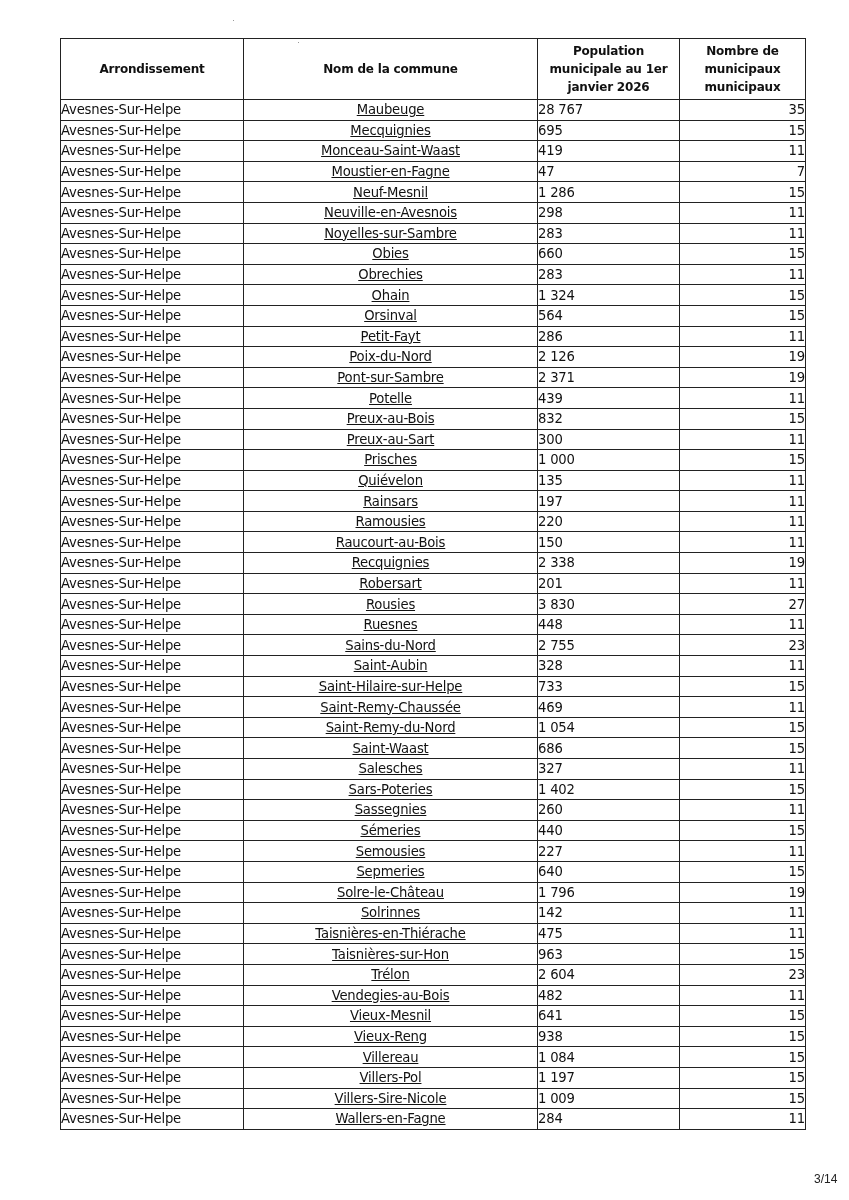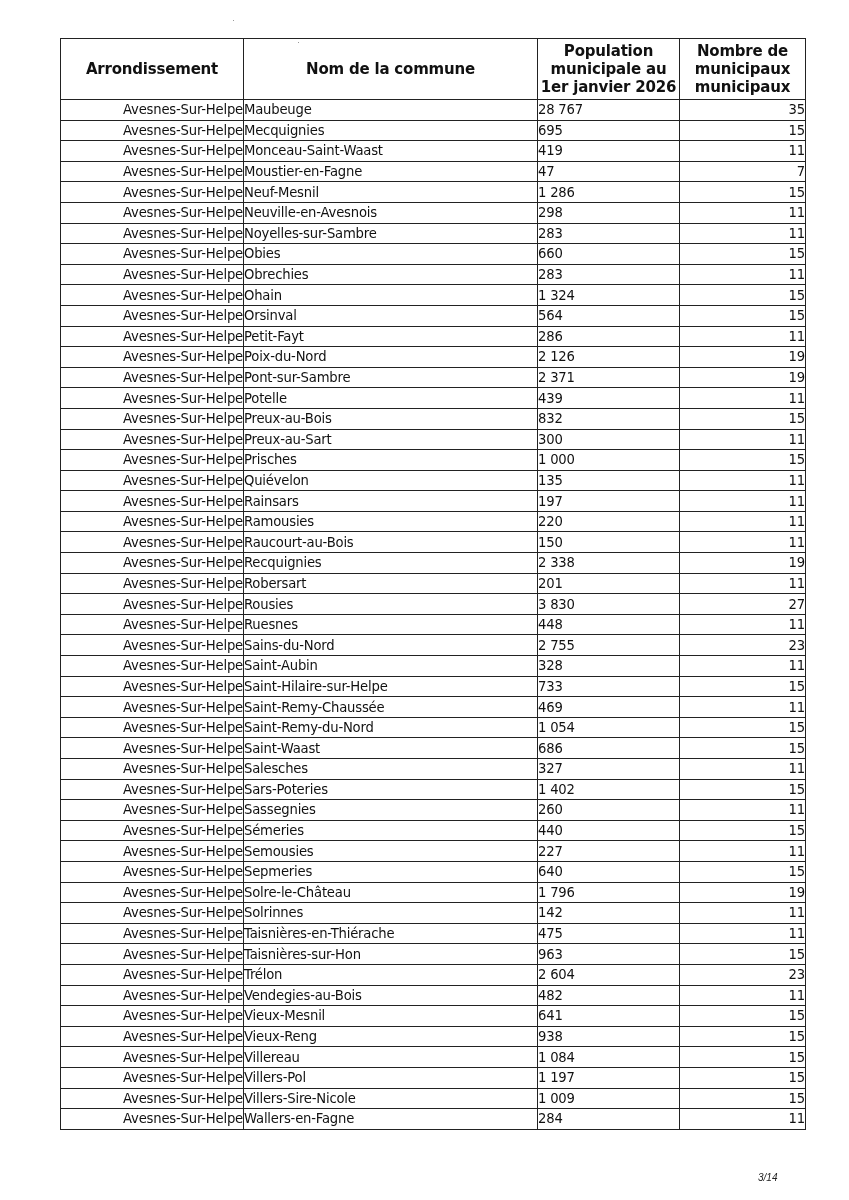--- a/index.html
+++ b/index.html
@@ -42,38 +42,37 @@
       overflow: hidden;
       white-space: nowrap;
     }
     table.communes thead th {
       height: 60px;
       font-weight: bold;
       text-align: center;
       vertical-align: middle;
       white-space: normal;
       line-height: 18px;
-      font-size: 15px;
+      font-size: 12px;
     }
     table.communes tbody td {
       height: 19.6px;
       line-height: 19px;
     }
-    td.arr { text-align: right; }
-    td.nom { text-align: left; padding-left: 2px; }
+    td.arr { text-align: left; }
+    td.nom { text-align: center; padding-left: 2px; text-decoration: underline; }
     td.pop { text-align: left; }
     td.cons { text-align: right; }
     .page-number {
       position: absolute;
-      left: 758px;
+      left: 814px;
       top: 1172px;
       font-family: "Liberation Sans", sans-serif;
-      font-size: 10px;
+      font-size: 12px;
       color: #222222;
-      font-style: italic;
     }
     .speck {
       position: absolute;
       width: 1px; height: 1px;
       background: #999;
     }
   </style>
 </head>
 <body>
 

